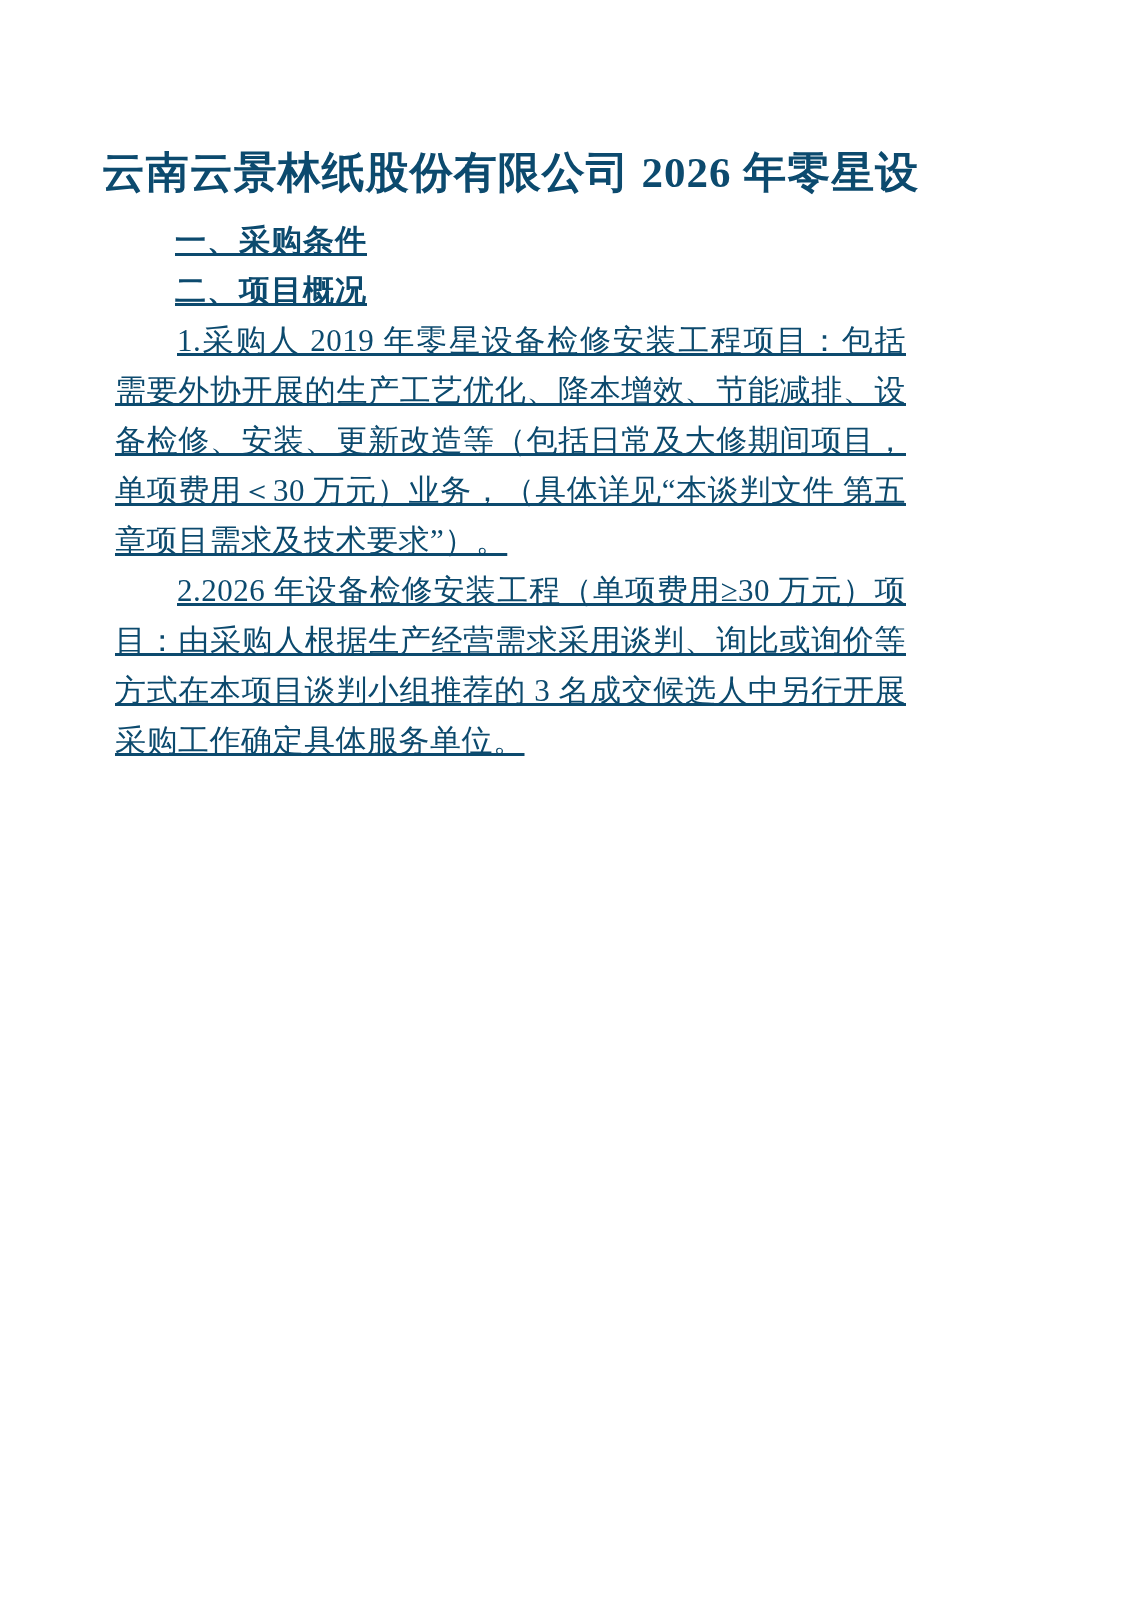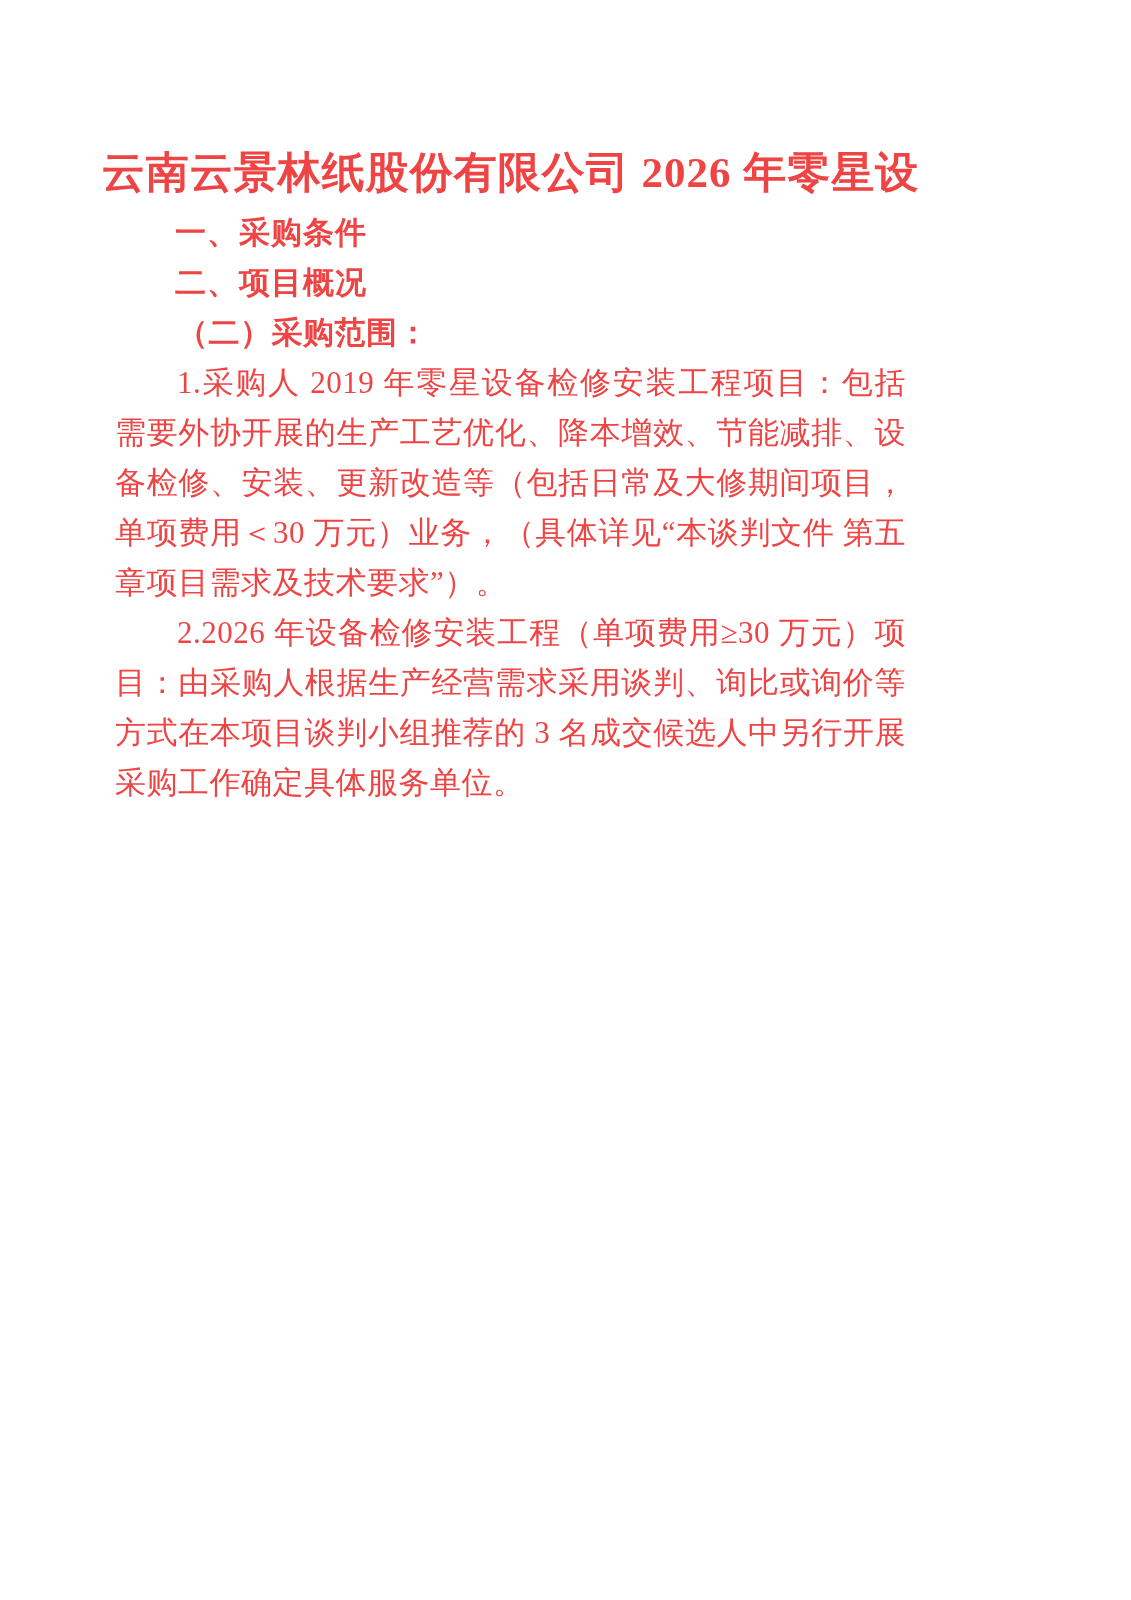--- a/index.html
+++ b/index.html
@@ -3,33 +3,34 @@
 <meta charset="utf-8">
 <style>
   html, body { margin: 0; padding: 0; }
   .page {
     position: relative;
     width: 1021px;
     height: 1600px;
     background: #ffffff;
     overflow: hidden;
     font-family: "Liberation Serif", "DejaVu Serif", serif;
-    color: #ef4444;
+    color: #0c4a6e;
   }
   .title {
     padding-top: 142px;
     text-align: center;
     font-weight: 700;
     font-size: 43px;
     line-height: 62px;
     letter-spacing: 1px;
   }
   .content {
     width: 791px;
-    margin: 4px auto 0 auto;
+    margin: 12px auto 0 auto;
+    text-decoration: underline;
   }
   .hd {
     font-family: "Liberation Sans", "DejaVu Sans", sans-serif;
     font-weight: 700;
     font-size: 31px;
     line-height: 50px;
     margin: 0;
     text-indent: 60px;
     letter-spacing: 1px;
   }
@@ -67,21 +68,20 @@
   </div>
 
   <div class="content">
 
     <h2 class="hd">一、采购条件</h2>
 
 
     <h2 class="hd">二、项目概况</h2>
 
 
-    <p class="para"><span class="label">（二）采购范围：</span></p>
 
     <p class="para">1.采购人 2019 年零星设备检修安装工程项目：包括需要外协开展的生产工艺优化、降本增效、节能减排、设备检修、安装、更新改造等（包括日常及大修期间项目，单项费用＜30 万元）业务，（具体详见“本谈判文件 第五章项目需求及技术要求”）。</p>
 
     <p class="para">2.2026 年设备检修安装工程（单项费用≥30 万元）项目：由采购人根据生产经营需求采用谈判、询比或询价等方式在本项目谈判小组推荐的 3 名成交候选人中另行开展采购工作确定具体服务单位。</p>
 
 
   </div>
 
   <div class="stamp">
     <span class="stroke s1"></span>

